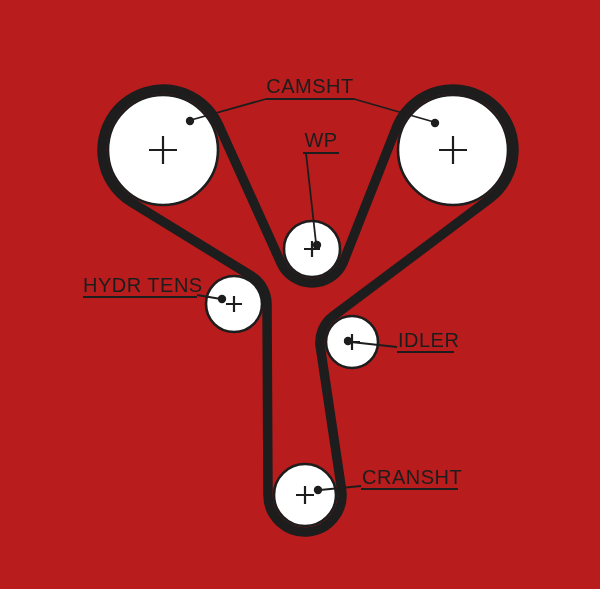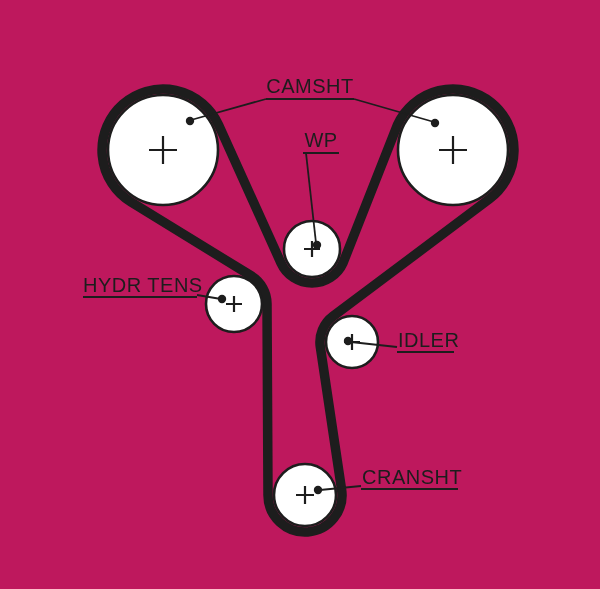--- a/index.html
+++ b/index.html
@@ -1,16 +1,16 @@
 <!DOCTYPE html>
 <html><head>
 <meta charset="utf-8">
 <style>
   html, body { margin: 0; padding: 0; background: #ffffff; }
-  .stage { width: 600px; height: 589px; background: #be185d; }
+  .stage { width: 600px; height: 589px; background: #b91c1c; }
   svg { display: block; }
   text.lbl {
     font-family: "Liberation Sans", sans-serif;
     font-size: 20px;
     letter-spacing: 0.5px;
     fill: #1d1d1d;
   }
   .belt   { fill: none; stroke: #1d1d1d; stroke-width: 9.5; stroke-linejoin: round; }
   .pulley { fill: #ffffff; stroke: #1d1d1d; stroke-width: 2.6; }
   .plus   { stroke: #1d1d1d; stroke-width: 2.2; fill: none; }

